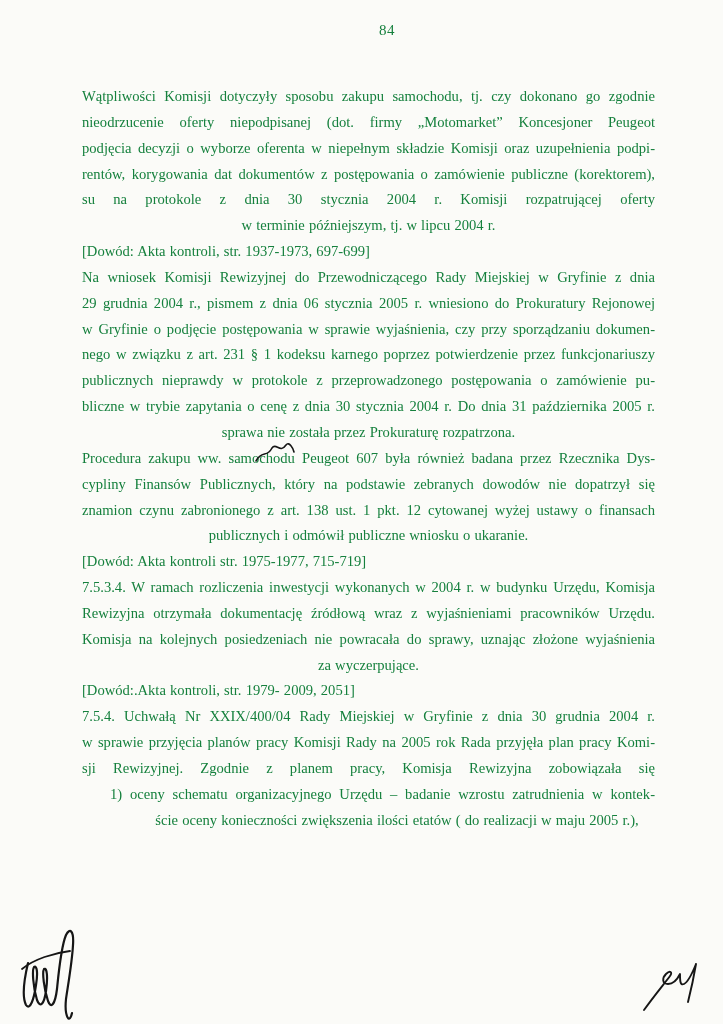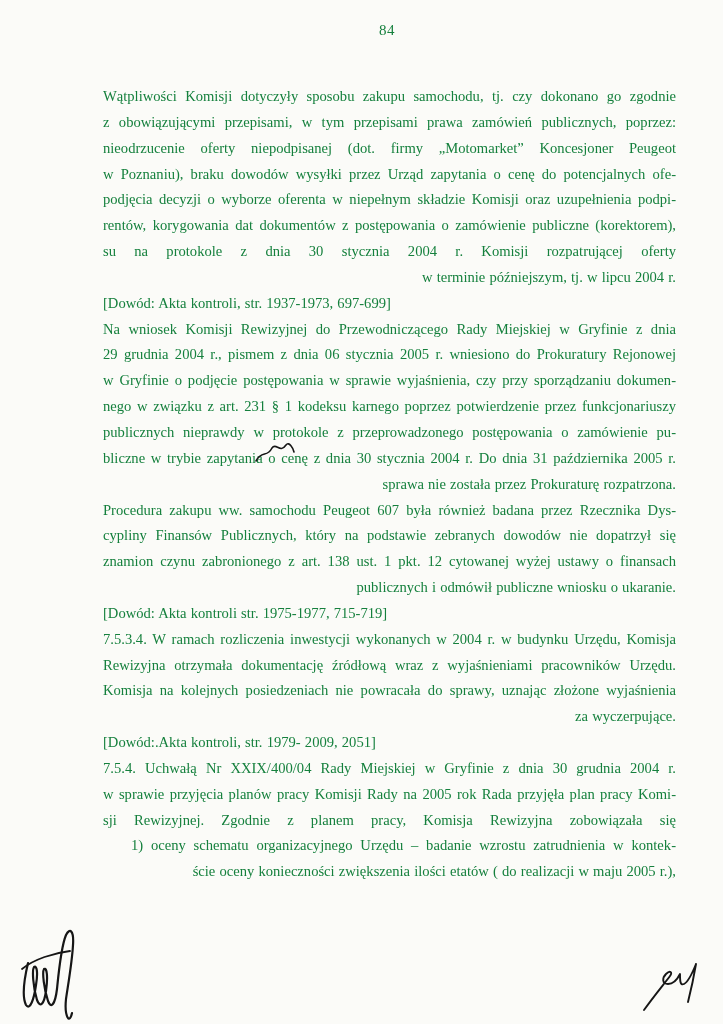--- a/index.html
+++ b/index.html
@@ -19,53 +19,51 @@
   }
   .page-number {
     position:absolute;
     top:22px; left:87px; width:600px;
     text-align:center;
     font-size:15px;
     letter-spacing:0.5px;
   }
   .doc-body {
     position:absolute;
-    top:84px; left:103px; width:573px;
+    top:84px; left:82px; width:573px;
   }
   .line {
     height:25.85px;
     line-height:25.85px;
     font-size:14.6px;
     overflow:hidden;
     word-spacing:0.5px;
   }
   .align-justify { text-align:justify; text-align-last:justify; }
-  .align-left    { text-align:right; }
+  .align-left    { text-align:center; }
   .align-right   { text-align:left; }
   .indent-1 { padding-left:28px; }
   .indent-2 { padding-left:57px; }
   .sig { position:absolute; pointer-events:none; }
   .sig path, .mark path {
     fill:none; stroke:#161616;
     stroke-linecap:round; stroke-linejoin:round;
   }
   .mark { position:absolute; pointer-events:none; }
 </style>
 </head>
 <body>
 
 <div class="page">
 
   <div class="page-number">84</div>
 
   <div class="doc-body">
       <div class="line align-justify">Wątpliwości Komisji dotyczyły sposobu zakupu samochodu, tj. czy dokonano go zgodnie</div>
-      <div class="line align-justify">z obowiązującymi przepisami, w tym przepisami prawa zamówień publicznych, poprzez:</div>
       <div class="line align-justify">nieodrzucenie oferty niepodpisanej (dot. firmy „Motomarket” Koncesjoner Peugeot</div>
-      <div class="line align-justify">w Poznaniu), braku dowodów wysyłki przez Urząd zapytania o cenę do potencjalnych ofe-</div>
       <div class="line align-justify">podjęcia decyzji o wyborze oferenta w niepełnym składzie Komisji oraz uzupełnienia podpi-</div>
       <div class="line align-justify">rentów, korygowania dat dokumentów z postępowania o zamówienie publiczne (korektorem),</div>
       <div class="line align-justify">su na protokole z dnia 30 stycznia 2004 r. Komisji rozpatrującej oferty</div>
       <div class="line align-left">w terminie późniejszym, tj. w lipcu 2004 r.</div>
       <div class="line align-right">[Dowód: Akta kontroli, str. 1937-1973, 697-699]</div>
       <div class="line align-justify">Na wniosek Komisji Rewizyjnej do Przewodniczącego Rady Miejskiej w Gryfinie z dnia</div>
       <div class="line align-justify">29 grudnia 2004 r., pismem z dnia 06 stycznia 2005 r. wniesiono do Prokuratury Rejonowej</div>
       <div class="line align-justify">w Gryfinie o podjęcie postępowania w sprawie wyjaśnienia, czy przy sporządzaniu dokumen-</div>
       <div class="line align-justify">nego w związku z art. 231 § 1 kodeksu karnego poprzez potwierdzenie przez funkcjonariuszy</div>
       <div class="line align-justify">publicznych nieprawdy w protokole z przeprowadzonego postępowania o zamówienie pu-</div>

